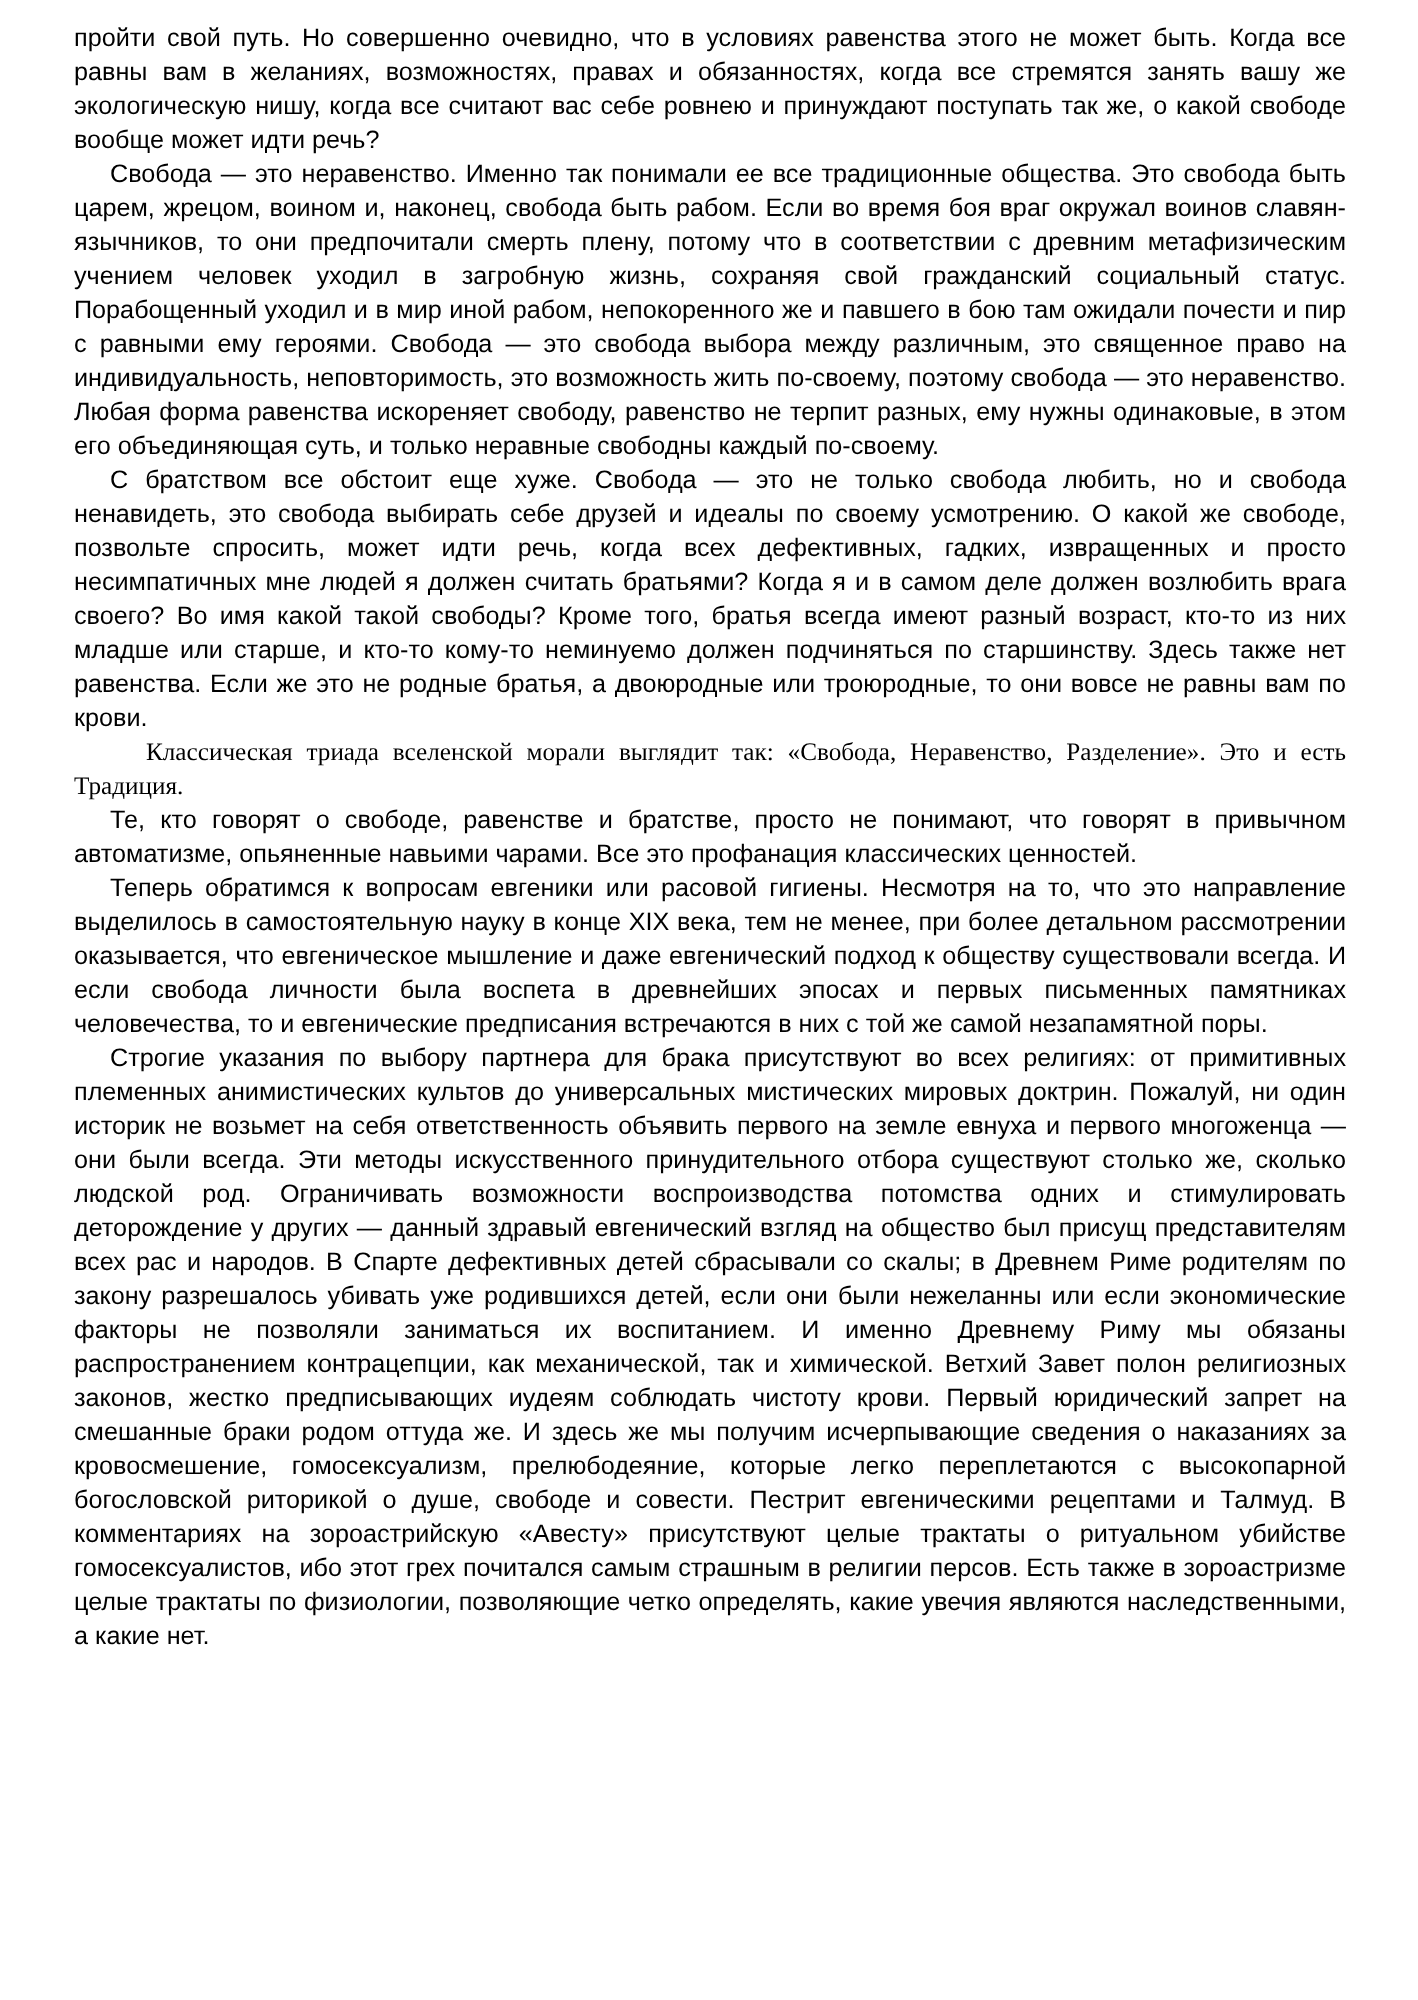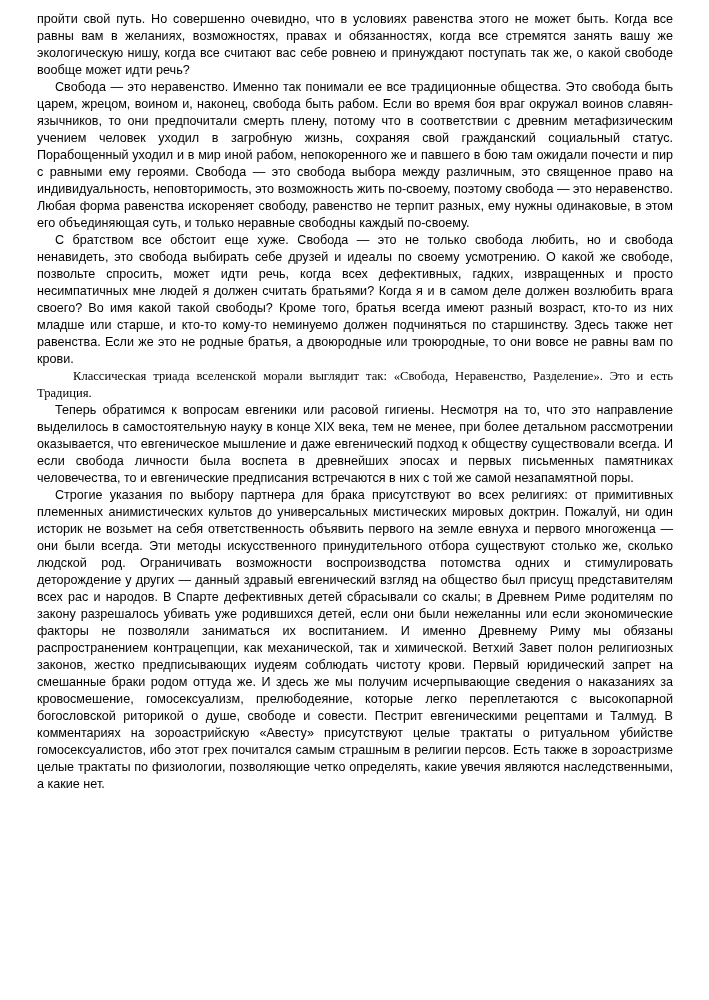--- a/index.html
+++ b/index.html
@@ -68,19 +68,20 @@
 </head>
 <body>
 
 <div class="page">
 
   <div class="text-column">
     <p class="para no-indent">пройти свой путь. Но совершенно очевидно, что в условиях равенства этого не может быть. Когда все равны вам в желаниях, возможностях, правах и обязанностях, когда все стремятся занять вашу же экологическую нишу, когда все считают вас себе ровнею и принуждают поступать так же, о какой свободе вообще может идти речь?</p>
     <p class="para">Свобода — это неравенство. Именно так понимали ее все традиционные общества. Это свобода быть царем, жрецом, воином и, наконец, свобода быть рабом. Если во время боя враг окружал воинов славян-язычников, то они предпочитали смерть плену, потому что в соответствии с древним метафизическим учением человек уходил в загробную жизнь, сохраняя свой гражданский социальный статус. Порабощенный уходил и в мир иной рабом, непокоренного же и павшего в бою там ожидали почести и пир с равными ему героями. Свобода — это свобода выбора между различным, это священное право на индивидуальность, неповторимость, это возможность жить по-своему, поэтому свобода — это неравенство. Любая форма равенства искореняет свободу, равенство не терпит разных, ему нужны одинаковые, в этом его объединяющая суть, и только неравные свободны каждый по-своему.</p>
     <p class="para">С братством все обстоит еще хуже. Свобода — это не только свобода любить, но и свобода ненавидеть, это свобода выбирать себе друзей и идеалы по своему усмотрению. О какой же свободе, позвольте спросить, может идти речь, когда всех дефективных, гадких, извращенных и просто несимпатичных мне людей я должен считать братьями? Когда я и в самом деле должен возлюбить врага своего? Во имя какой такой свободы? Кроме того, братья всегда имеют разный возраст, кто-то из них младше или старше, и кто-то кому-то неминуемо должен подчиняться по старшинству. Здесь также нет равенства. Если же это не родные братья, а двоюродные или троюродные, то они вовсе не равны вам по крови.</p>
     <p class="para deep-indent">Классическая триада вселенской морали выглядит так: «Свобода, Неравенство, Разделение». Это и есть Традиция.</p>
+    <p class="para">Те, кто говорят о свободе, равенстве и братстве, просто не понимают, что говорят в привычном автоматизме, опьяненные навьими чарами. Все это профанация классических ценностей.</p>
     <p class="para">Теперь обратимся к вопросам евгеники или расовой гигиены. Несмотря на то, что это направление выделилось в самостоятельную науку в конце XIX века, тем не менее, при более детальном рассмотрении оказывается, что евгеническое мышление и даже евгенический подход к обществу существовали всегда. И если свобода личности была воспета в древнейших эпосах и первых письменных памятниках человечества, то и евгенические предписания встречаются в них с той же самой незапамятной поры.</p>
     <p class="para">Строгие указания по выбору партнера для брака присутствуют во всех религиях: от примитивных племенных анимистических культов до универсальных мистических мировых доктрин. Пожалуй, ни один историк не возьмет на себя ответственность объявить первого на земле евнуха и первого многоженца — они были всегда. Эти методы искусственного принудительного отбора существуют столько же, сколько людской род. Ограничивать возможности воспроизводства потомства одних и стимулировать деторождение у других — данный здравый евгенический взгляд на общество был присущ представителям всех рас и народов. В Спарте дефективных детей сбрасывали со скалы; в Древнем Риме родителям по закону разрешалось убивать уже родившихся детей, если они были нежеланны или если экономические факторы не позволяли заниматься их воспитанием. И именно Древнему Риму мы обязаны распространением контрацепции, как механической, так и химической. Ветхий Завет полон религиозных законов, жестко предписывающих иудеям соблюдать чистоту крови. Первый юридический запрет на смешанные браки родом оттуда же. И здесь же мы получим исчерпывающие сведения о наказаниях за кровосмешение, гомосексуализм, прелюбодеяние, которые легко переплетаются с высокопарной богословской риторикой о душе, свободе и совести. Пестрит евгеническими рецептами и Талмуд. В комментариях на зороастрийскую «Авесту» присутствуют целые трактаты о ритуальном убийстве гомосексуалистов, ибо этот грех почитался самым страшным в религии персов. Есть также в зороастризме целые трактаты по физиологии, позволяющие четко определять, какие увечия являются наследственными, а какие нет.</p>
   </div>
 
   <div class="page-number">-39-</div>
 
 </div>
 
 </body></html>

